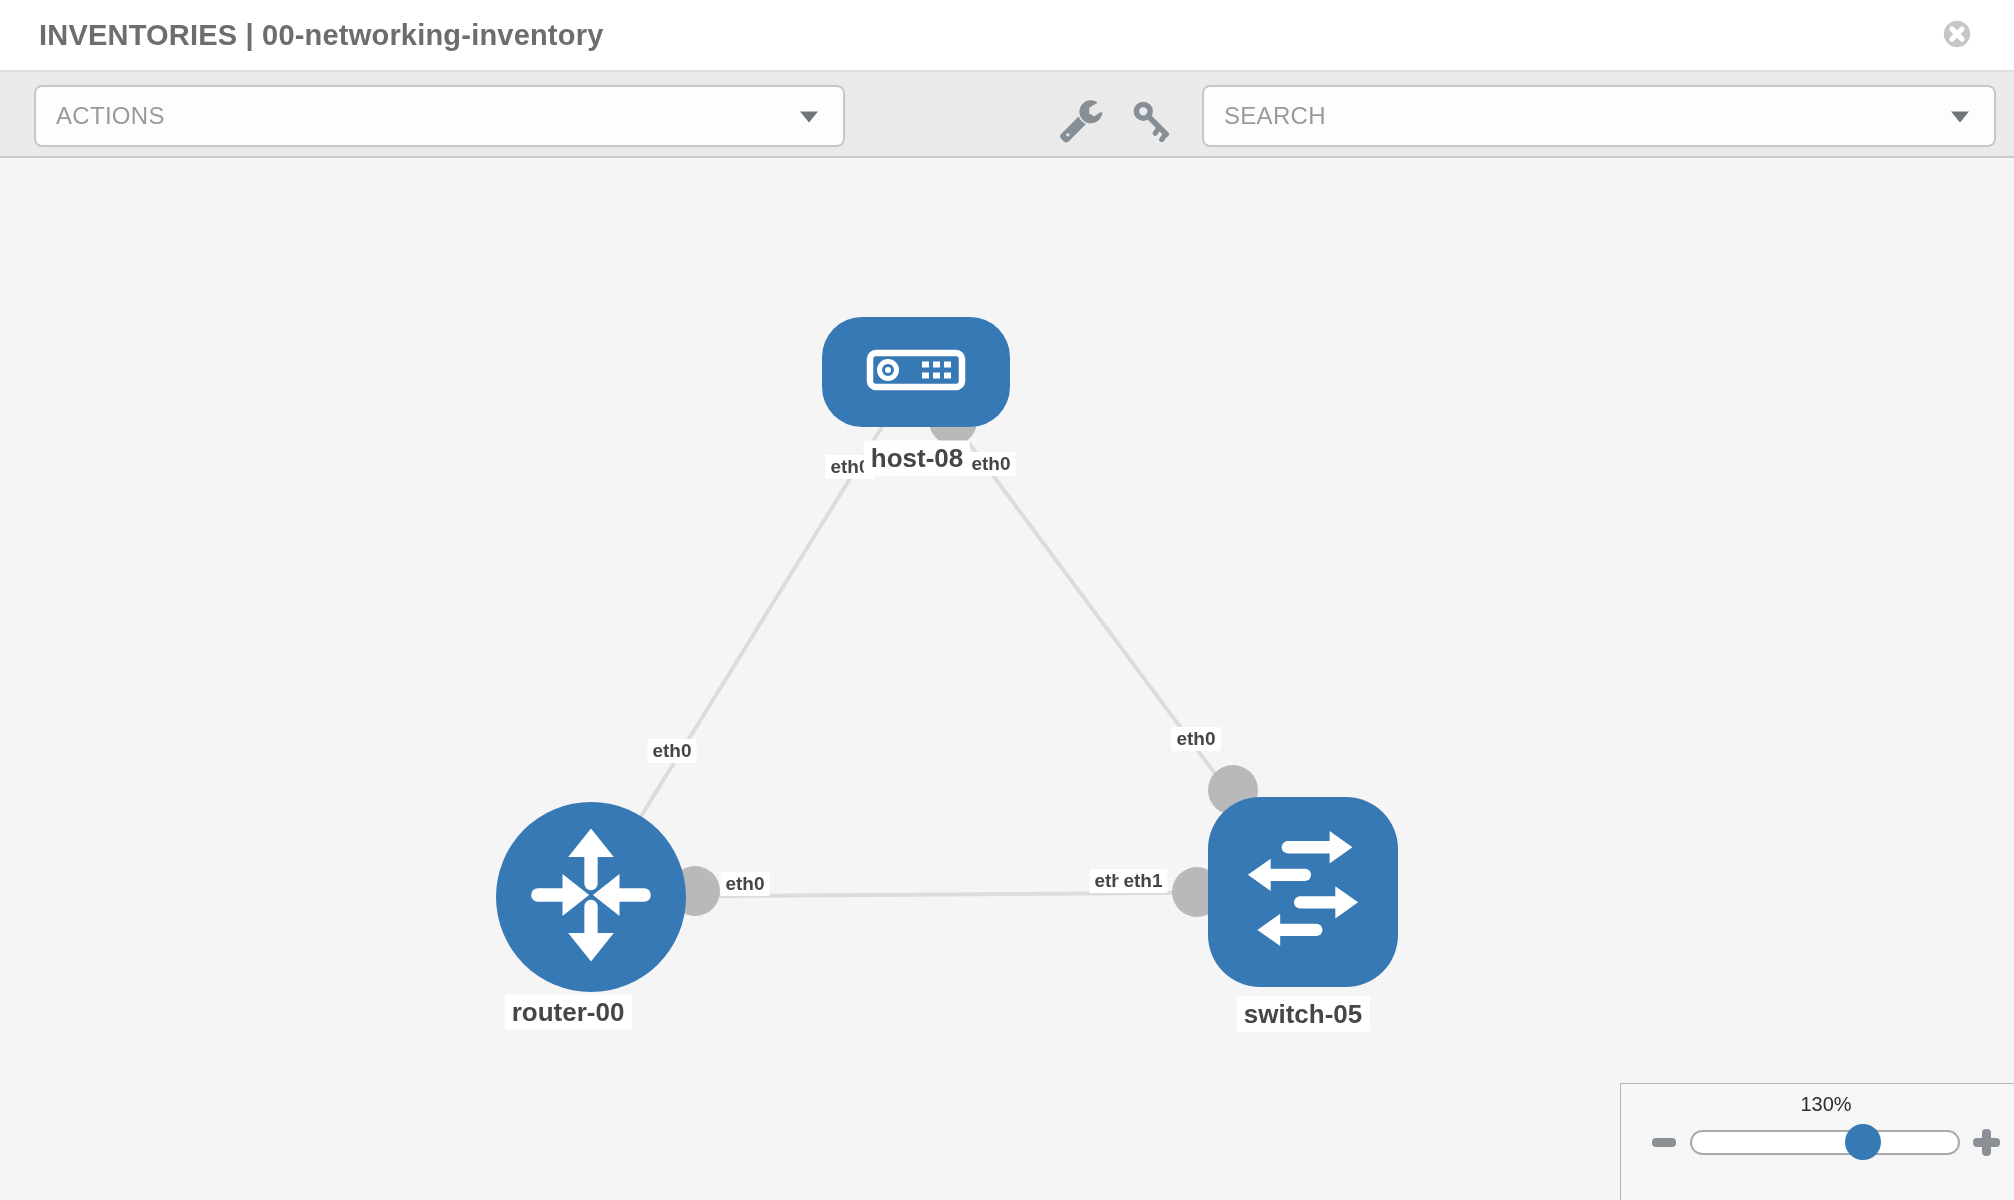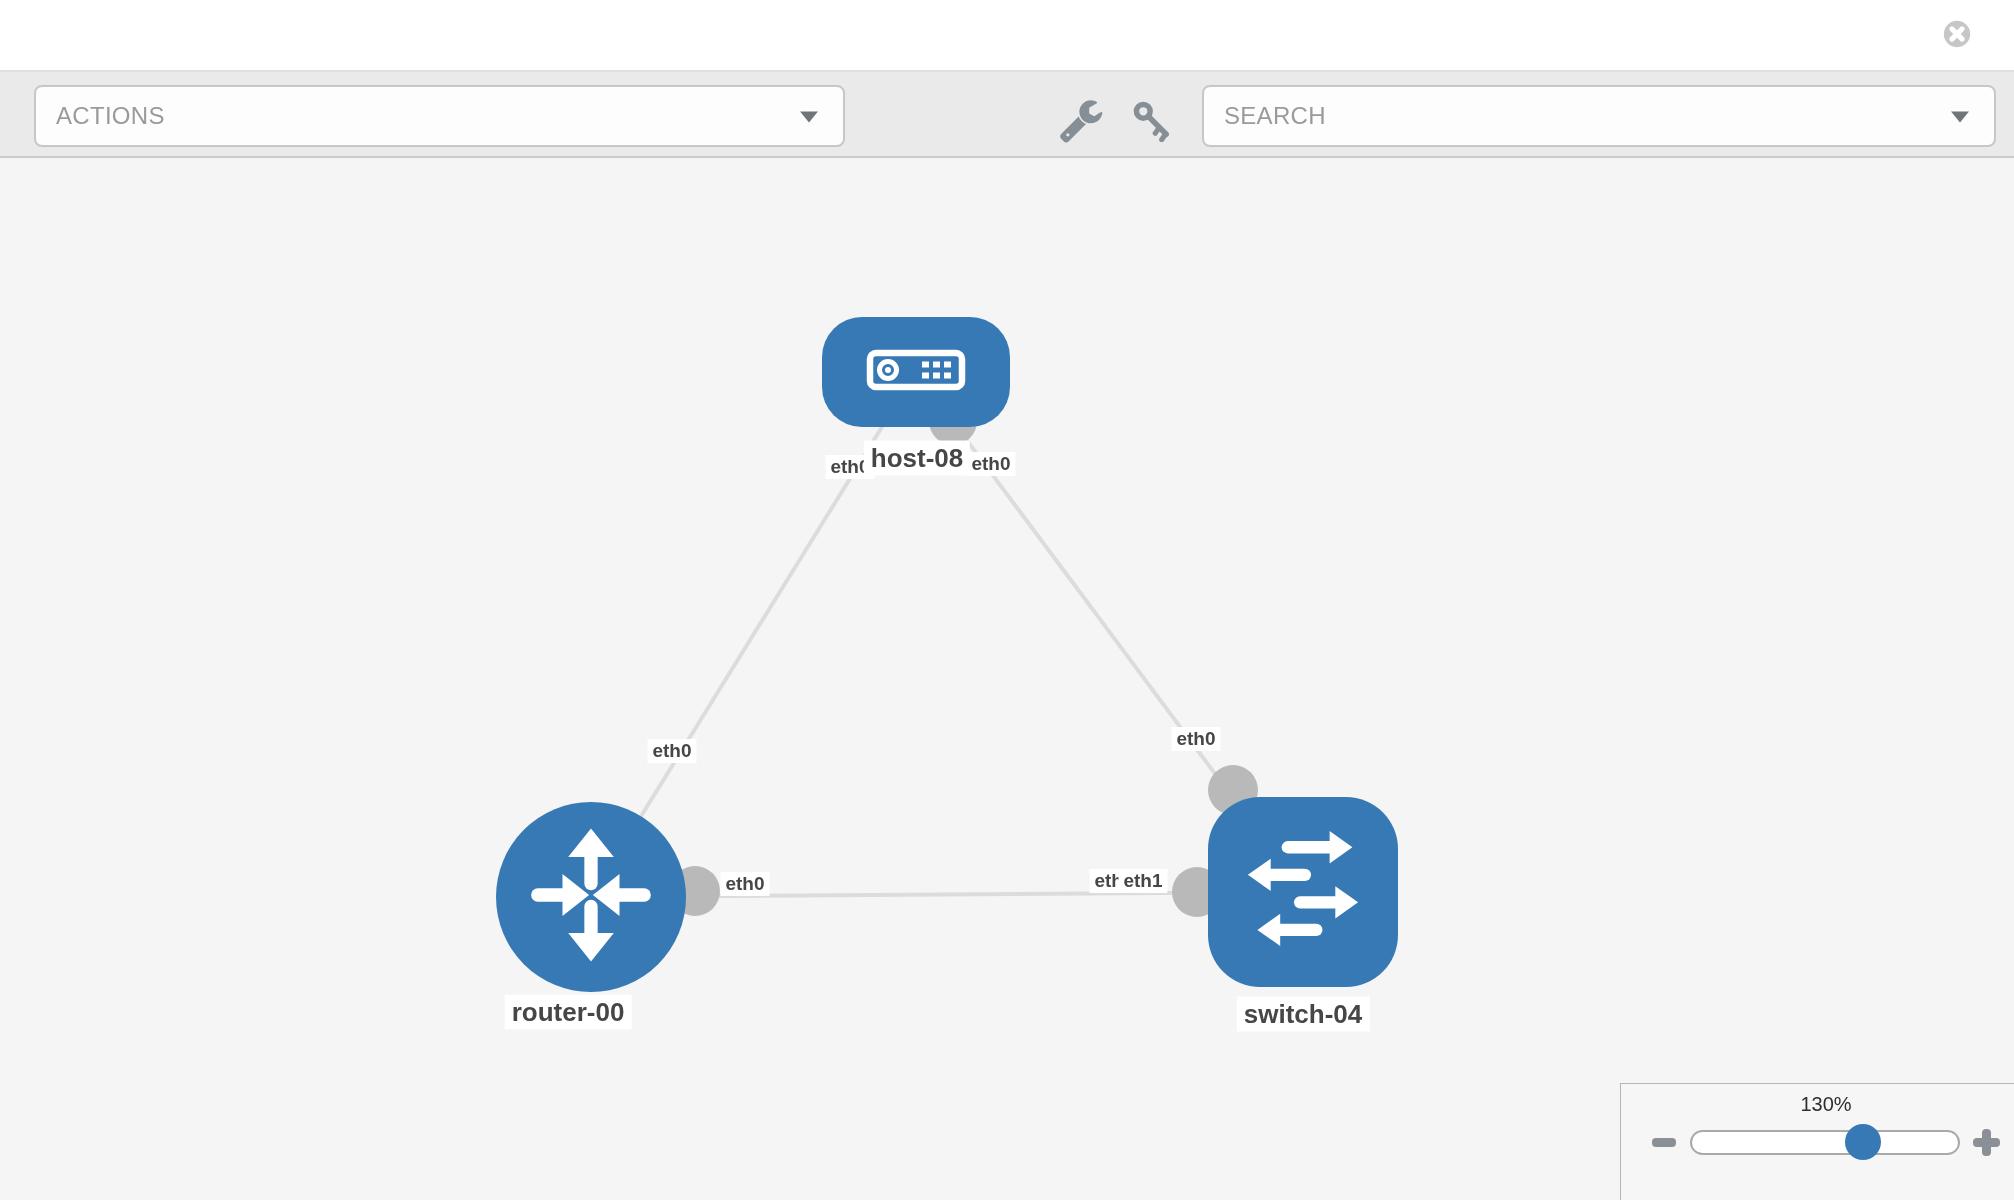--- a/index.html
+++ b/index.html
@@ -109,20 +109,21 @@
     background: #3779b5; border-radius: 50%; cursor: grab;
   }
   .zoom-plus { position: absolute; left: 352px; top: 45px; width: 27px; height: 27px; background: transparent; border: none; padding: 0; cursor: pointer; }
   .zoom-plus .h { position: absolute; left: 0; top: 9px; width: 27px; height: 9px; background: #8a9096; border-radius: 4px; }
   .zoom-plus .v { position: absolute; left: 9px; top: 0; width: 9px; height: 27px; background: #8a9096; border-radius: 4px; }
 </style>
 </head>
 <body>
 
 <div class="header">
+  <div class="page-title">INVENTORIES | 00-networking-inventory</div>
   <button class="close-btn">
     <span>
       <svg width="34" height="34" viewBox="0 0 40 40">
         <circle cx="20" cy="20" r="15.5" fill="#c6c6c6"></circle>
         <line x1="14" y1="14" x2="26" y2="26" stroke="#ffffff" stroke-width="6" stroke-linecap="round"></line>
         <line x1="26" y1="14" x2="14" y2="26" stroke="#ffffff" stroke-width="6" stroke-linecap="round"></line>
       </svg>
     </span>
   </button>
 </div>
@@ -217,21 +218,21 @@
           <polygon points="158,113 134,96 134,130" stroke="none"></polygon>
           <line x1="114" y1="142" x2="76" y2="142"></line>
           <polygon points="52,142 76,125 76,159" stroke="none"></polygon>
         </g>
       </svg>
     </span>
   </div>
 
   <span class="nlabel lab-host">host-08</span>
   <span class="nlabel lab-router">router-00</span>
-  <span class="nlabel lab-switch">switch-04</span>
+  <span class="nlabel lab-switch">switch-05</span>
 
   <span class="plabel eth-host-l">eth0</span>
   <span class="plabel eth-host-r">eth0</span>
   <span class="plabel eth-rtr-t">eth0</span>
   <span class="plabel eth-rtr-r">eth0</span>
   <span class="plabel eth-sw-t">eth0</span>
   <span class="plabel back eth-sw-l0">eth0</span>
   <span class="plabel front eth-sw-l1">eth1</span>
 
   <div class="zoom-panel">

